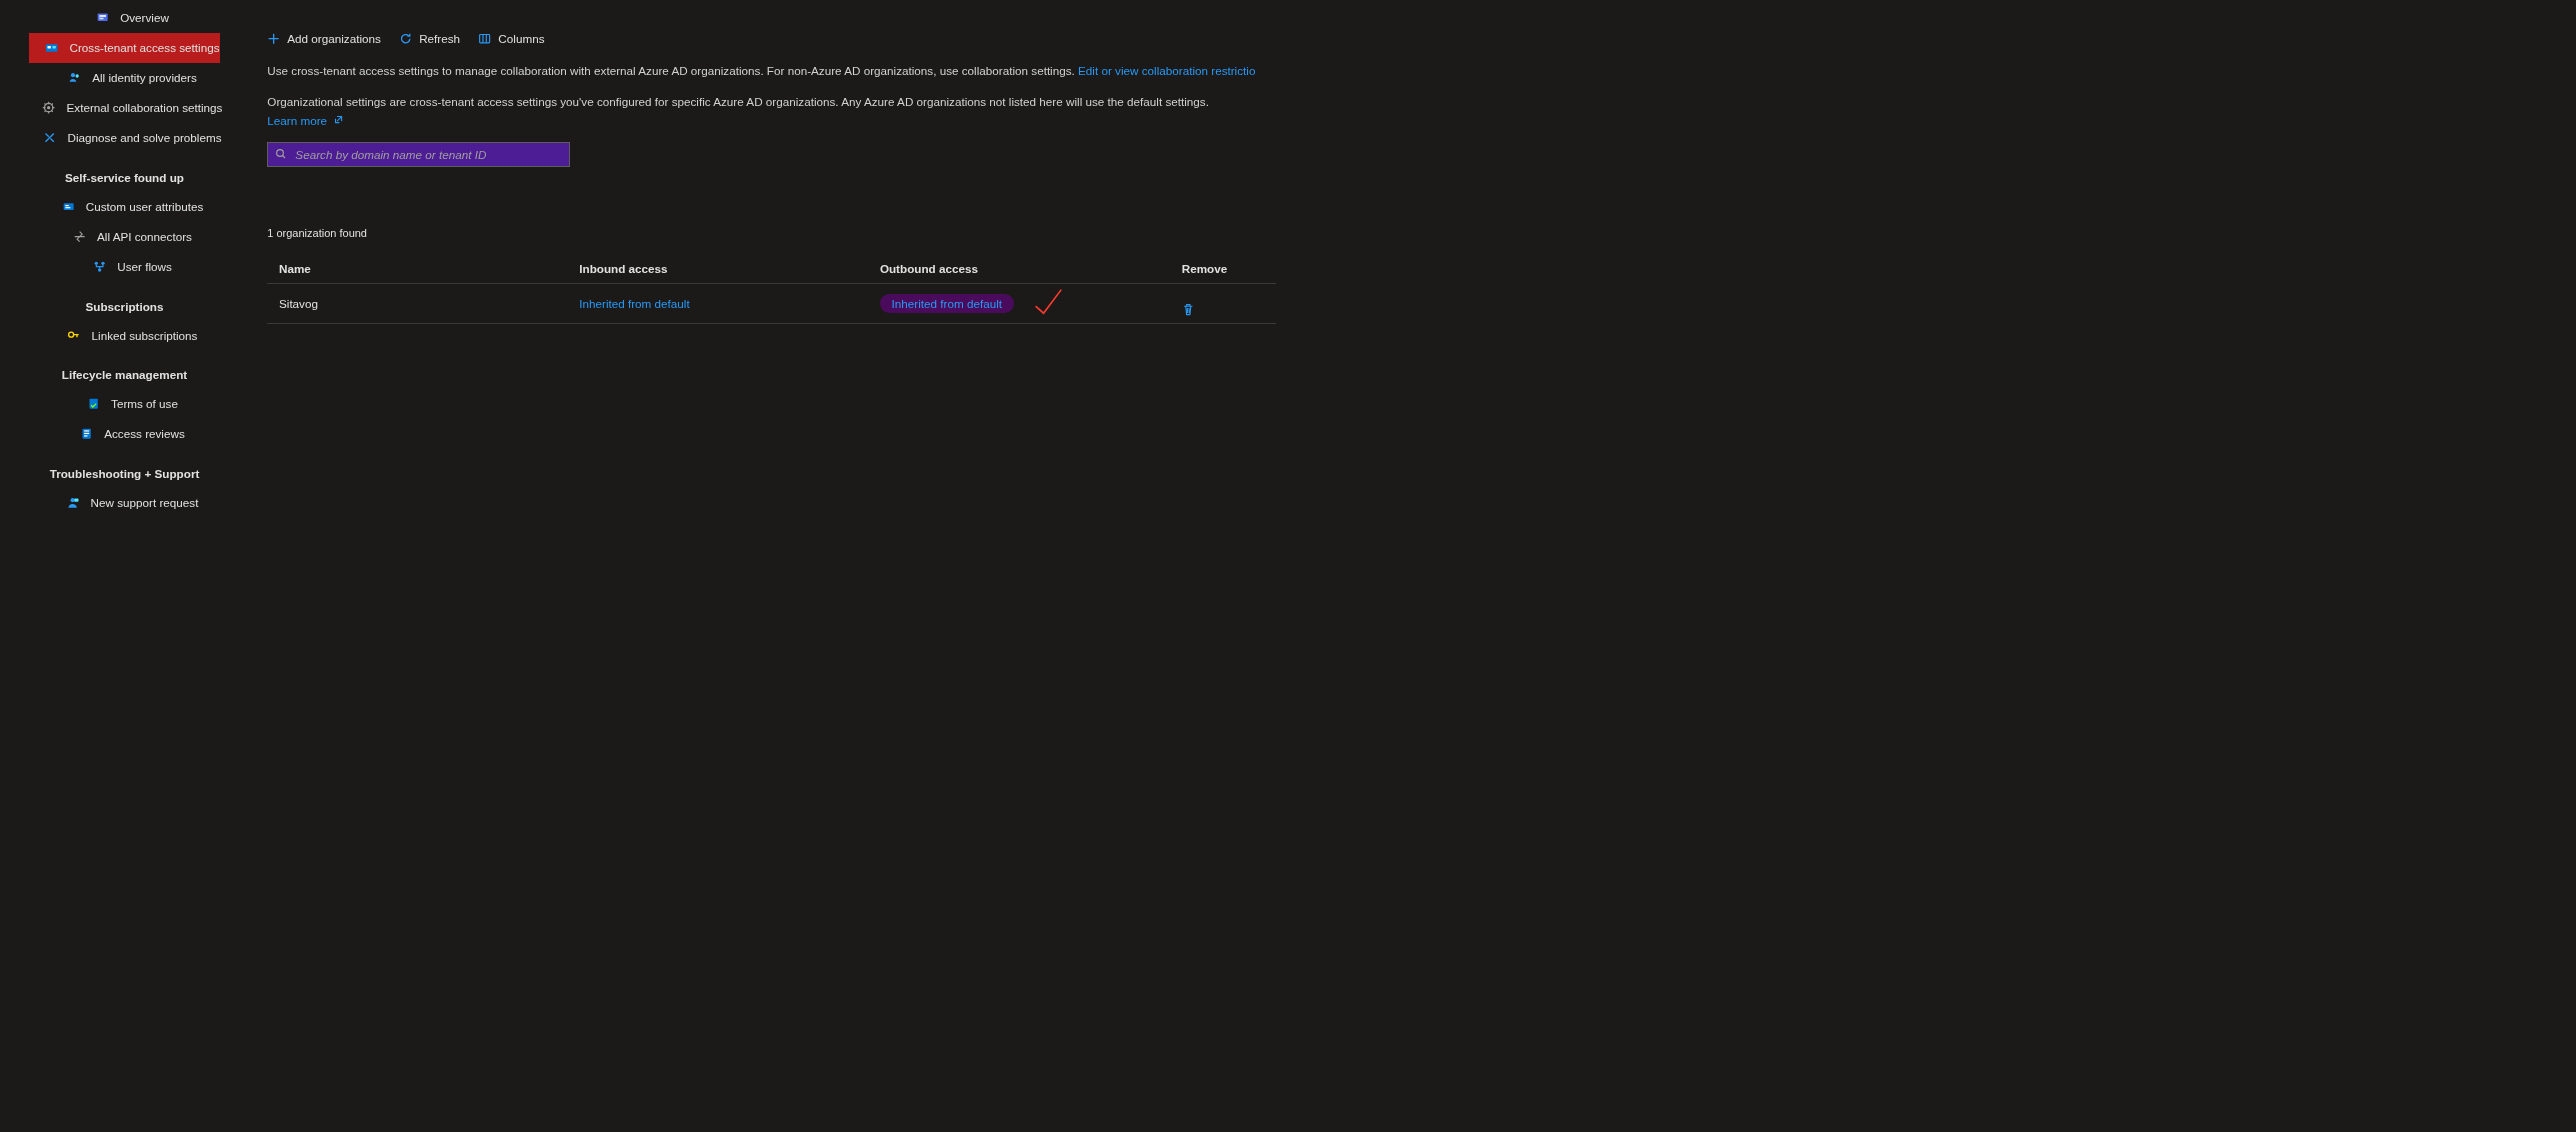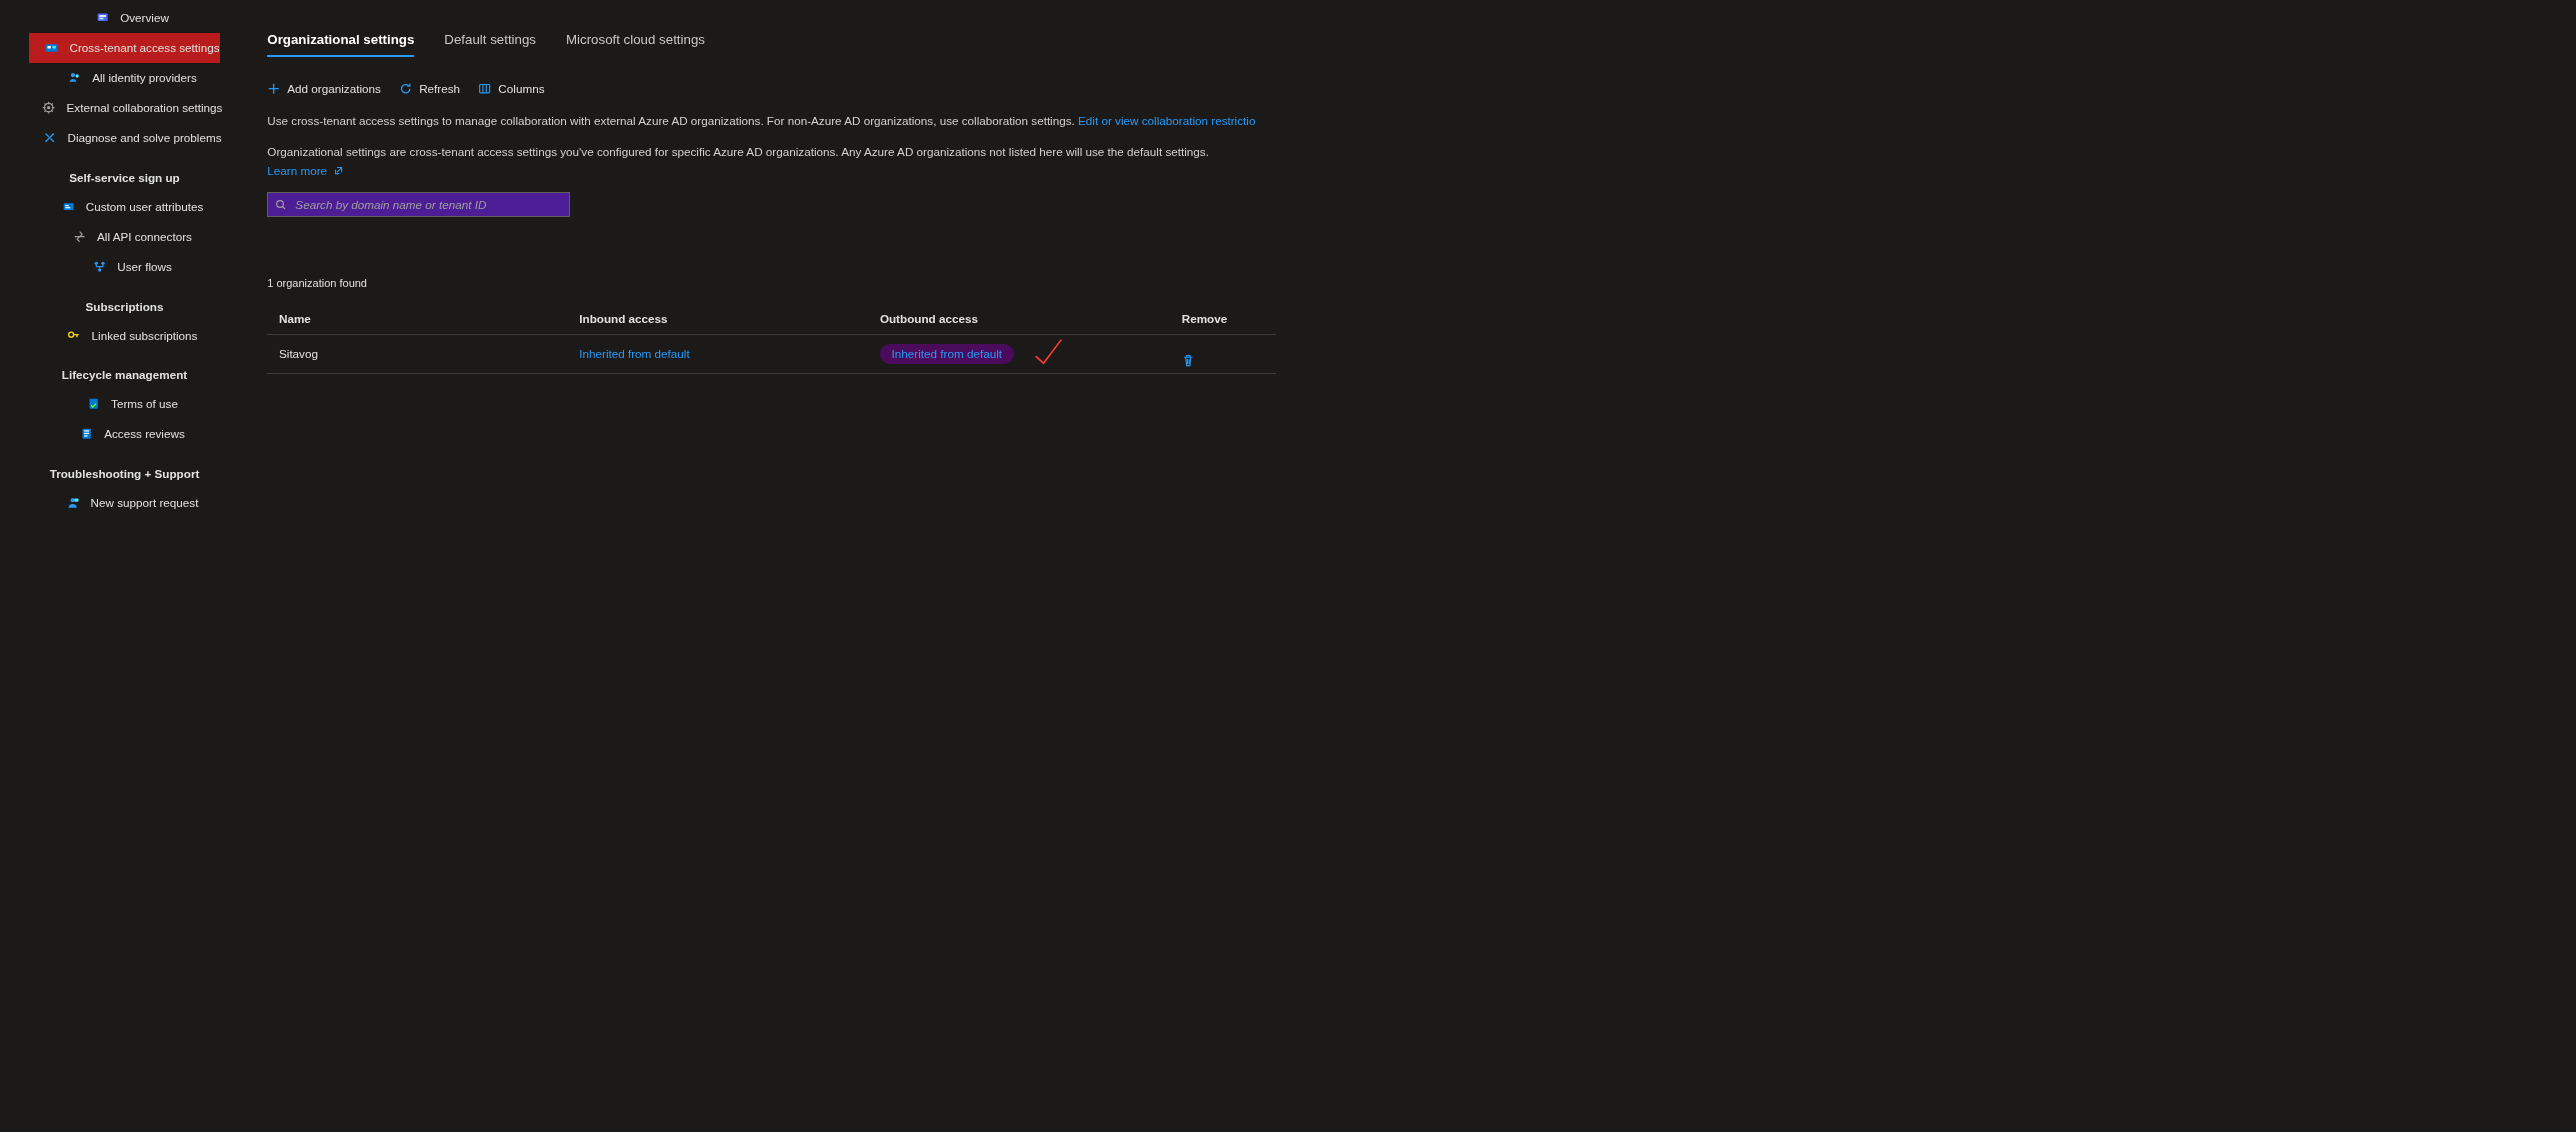--- a/index.html
+++ b/index.html
@@ -231,21 +231,21 @@
 
     <div class="nav-item">
       <span class="nav-icon">
         <svg width="13.3" height="13.3" viewBox="0 0 16 16">
             <path d="M3 13L13 3M3 3l4 4M9 9l4 4" stroke="#2899f5" stroke-width="1.6" fill="none"></path>
           </svg>
       </span>
       <span class="nav-label">Diagnose and solve problems</span>
     </div>
 
-    <div class="nav-section-title">Self-service sign up</div>
+    <div class="nav-section-title">Self-service found up</div>
     <div class="nav-divider"></div>
     <div class="nav-item">
       <span class="nav-icon">
         <svg width="13.3" height="13.3" viewBox="0 0 16 16">
             <rect x="2" y="4" width="12" height="8" rx="1" fill="#0078d4"></rect>
             <rect x="4" y="6" width="4" height="1.5" fill="#fff"></rect>
             <rect x="4" y="8.5" width="6" height="1.5" fill="#fff"></rect>
           </svg>
       </span>
       <span class="nav-label">Custom user attributes</span>
@@ -314,25 +314,20 @@
             <path d="M3 14c0-2.5 2.2-4.5 5-4.5s5 2 5 4.5" fill="#2899f5"></path>
             <rect x="10" y="3" width="5" height="4" rx="1" fill="#50e6ff"></rect>
           </svg>
       </span>
       <span class="nav-label">New support request</span>
     </div>
   </div>
 
   <div class="main">
 
-    <div class="tabs">
-      <div class="tab active">Organizational settings</div>
-      <div class="tab">Default settings</div>
-      <div class="tab">Microsoft cloud settings</div>
-    </div>
 
     <div class="toolbar">
       <div class="toolbar-btn">
         <span class="ticon">
           <svg width="13.3" height="13.3" viewBox="0 0 16 16">
               <path d="M8 2v12M2 8h12" stroke="#2899f5" stroke-width="1.6"></path>
             </svg>
         </span>
         <span>Add organizations</span>
       </div>

